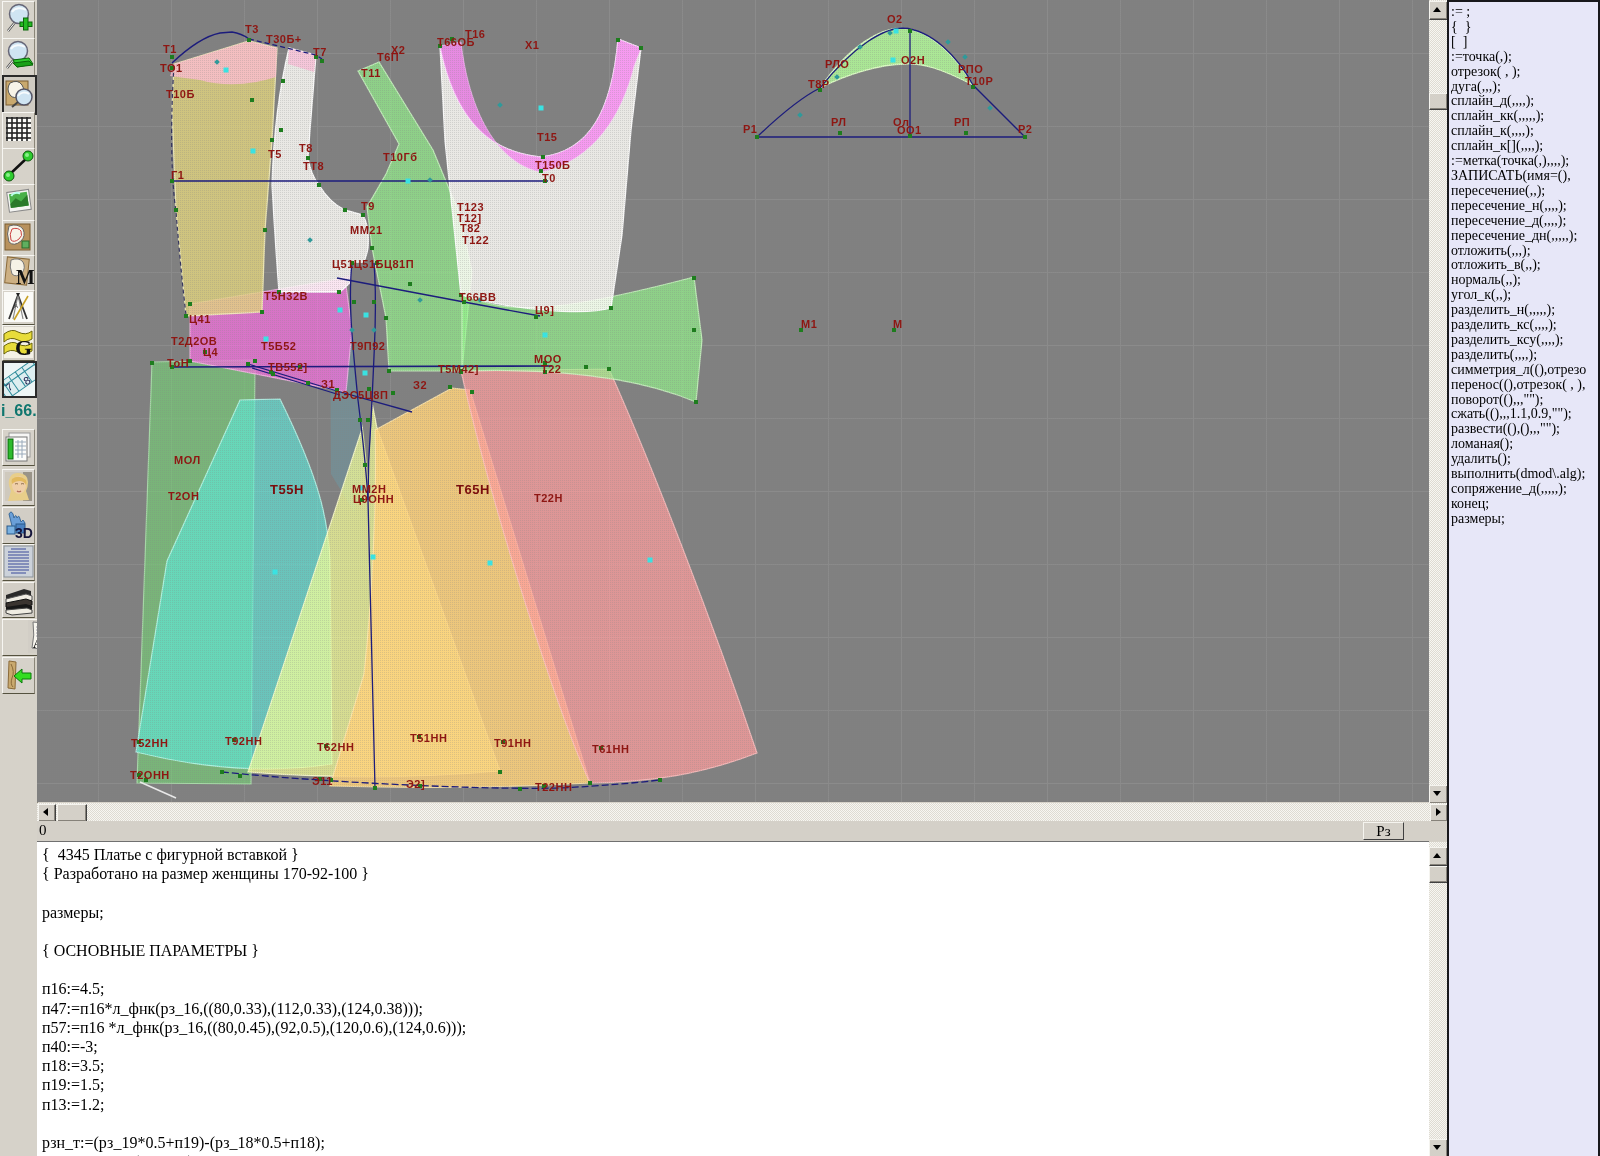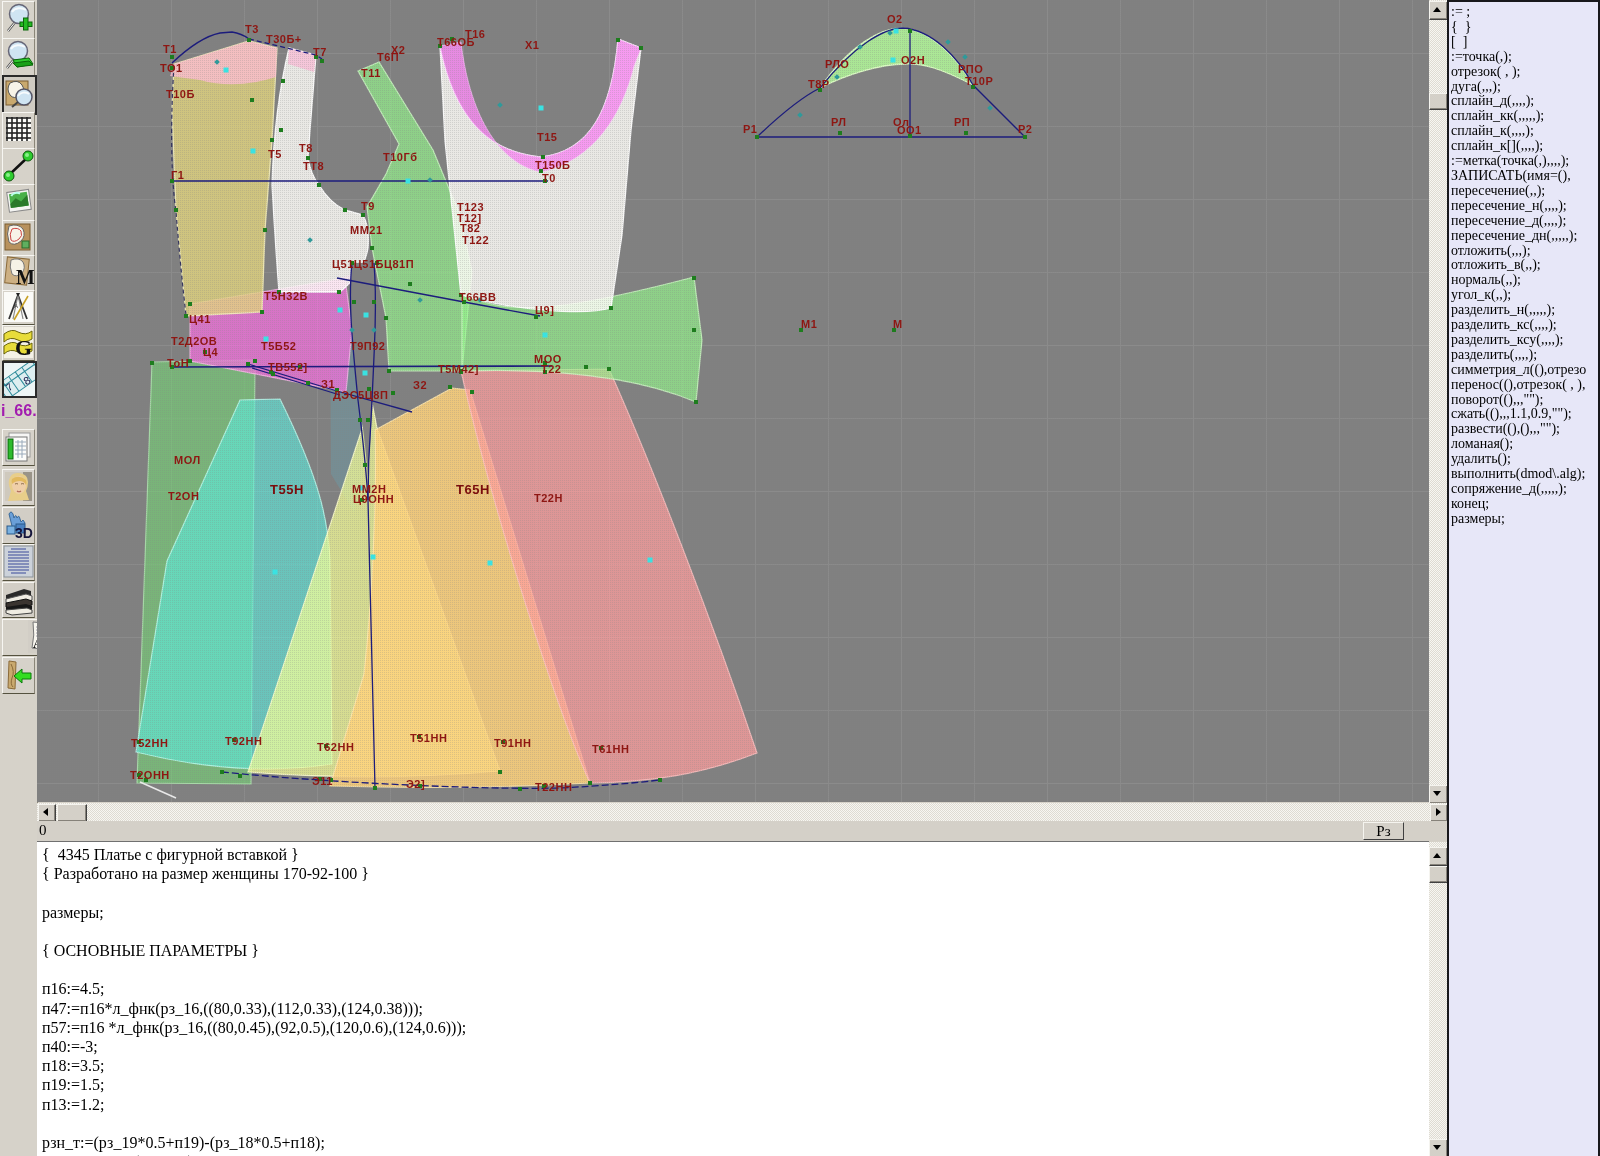--- a/index.html
+++ b/index.html
@@ -106,21 +106,21 @@
 <rect x="-6" y="8" width="42" height="18" fill="#ddeef0" stroke="#2e8b9a"></rect>
 <line x1="-6" y1="13" x2="36" y2="13" stroke="#2e8b9a"></line>
 <line x1="0" y1="8" x2="0" y2="26" stroke="#2e8b9a"></line>
             <line x1="8" y1="8" x2="8" y2="26" stroke="#2e8b9a"></line>
             <line x1="16" y1="8" x2="16" y2="26" stroke="#2e8b9a"></line>
             <line x1="24" y1="8" x2="24" y2="26" stroke="#2e8b9a"></line>
 </g>
 <text x="20" y="22" font-family="Liberation Sans" font-size="11" fill="#114" transform="rotate(-30 22 18)">8</text>
 <text x="3" y="28" font-family="Liberation Sans" font-size="10" fill="#114" transform="rotate(-35 5 25)">7</text>
         </svg></div>
-      <div class="abs" style="left:1px;top:402px;width:34px;height:22px;font-family:'Liberation Sans',sans-serif;font-weight:bold;font-size:16px;color:#a21caf;">i_66.</div>
+      <div class="abs" style="left:1px;top:402px;width:34px;height:22px;font-family:'Liberation Sans',sans-serif;font-weight:bold;font-size:16px;color:#0f766e;">i_66.</div>
       <div class="ticn" style="top:429px;height:35px;"><svg width="31" height="33" viewBox="0 0 31 33" xmlns="http://www.w3.org/2000/svg">
           <rect x="6" y="3" width="21" height="24" fill="#f6f6f4" stroke="#999"></rect>
 <rect x="3" y="7" width="21" height="24" fill="#fcfcfa" stroke="#777"></rect>
 <rect x="5" y="9" width="5" height="20" fill="#2ebb2e" stroke="#0a660a"></rect>
 <g stroke="#9ab" stroke-width="1">
             <line x1="12" y1="12" x2="23" y2="12"></line>
             <line x1="12" y1="16" x2="23" y2="16"></line>
             <line x1="12" y1="20" x2="23" y2="20"></line>
             <line x1="12" y1="24" x2="23" y2="24"></line>
             <line x1="15" y1="10" x2="15" y2="28"></line>

